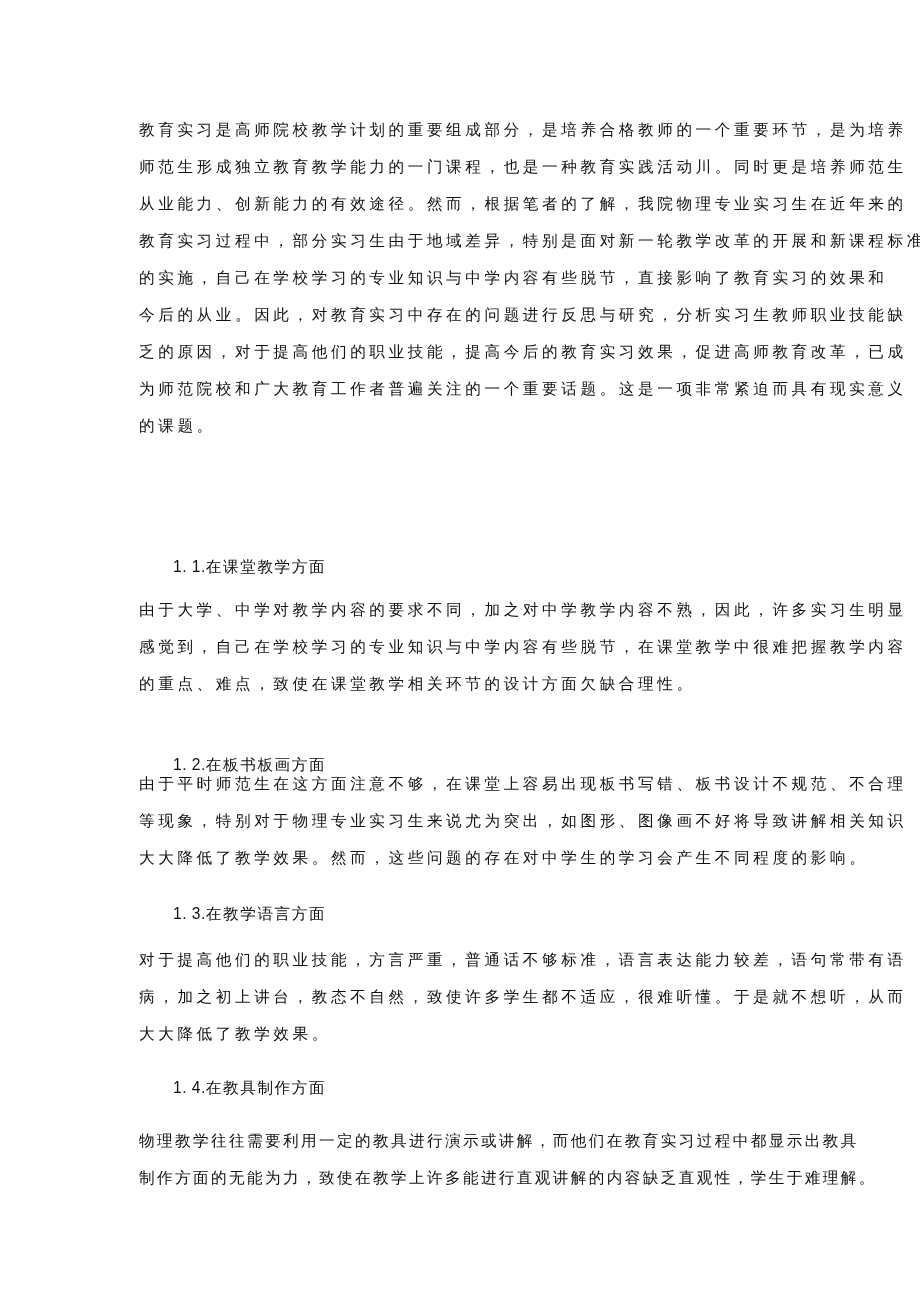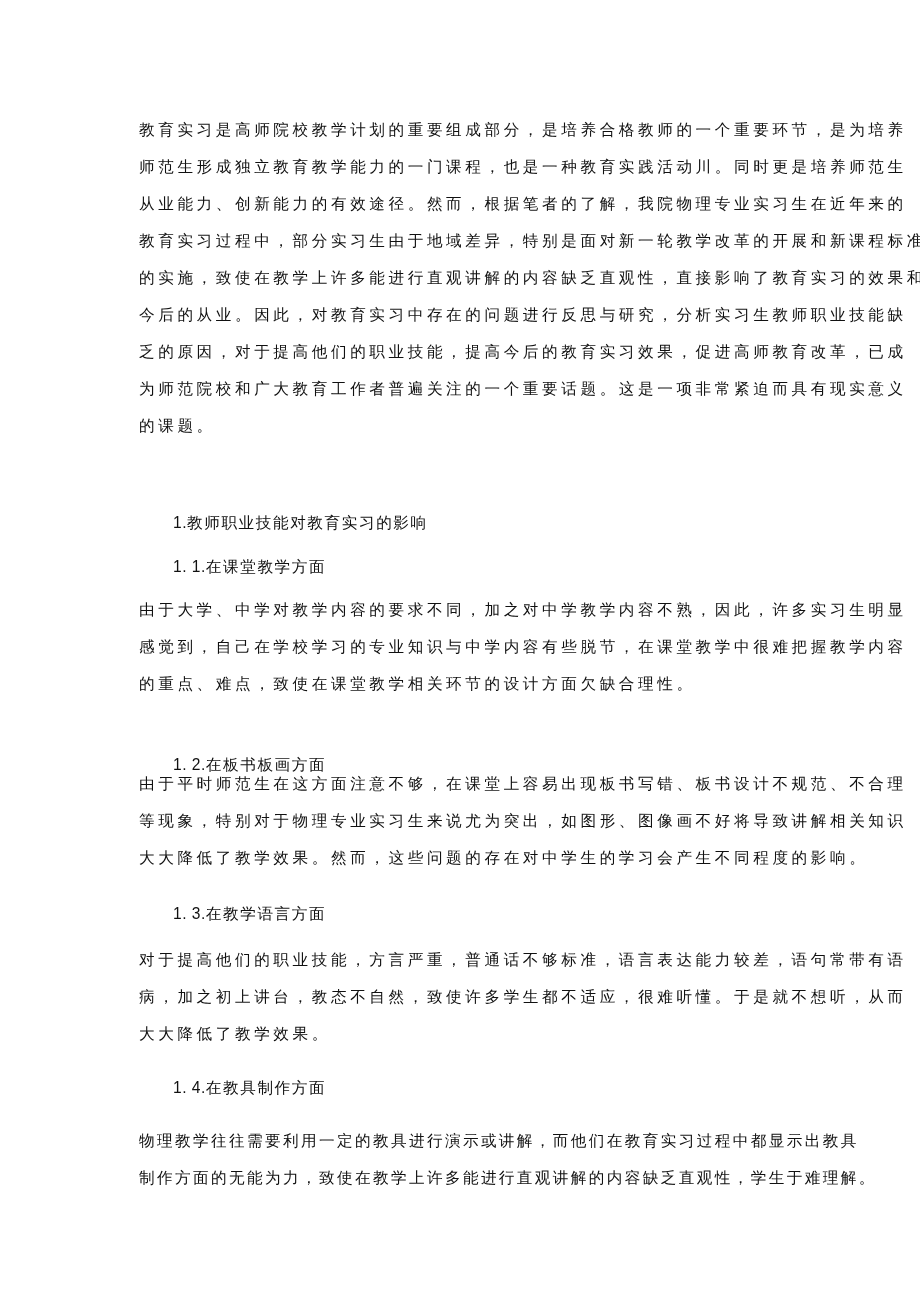--- a/index.html
+++ b/index.html
@@ -48,30 +48,27 @@
 </head>
 <body>
 
 <div class="page">
 
   <div>
     <div class="line" style="top:119px">教育实习是高师院校教学计划的重要组成部分，是培养合格教师的一个重要环节，是为培养</div>
     <div class="line" style="top:156px">师范生形成独立教育教学能力的一门课程，也是一种教育实践活动川。同时更是培养师范生</div>
     <div class="line" style="top:193px">从业能力、创新能力的有效途径。然而，根据笔者的了解，我院物理专业实习生在近年来的</div>
     <div class="line" style="top:230px">教育实习过程中，部分实习生由于地域差异，特别是面对新一轮教学改革的开展和新课程标准</div>
-    <div class="line" style="top:267px">的实施，致使在教学上许多能进行直观讲解的内容缺乏直观性，直接影响了教育实习的效果和</div>
+    <div class="line" style="top:267px">的实施，自己在学校学习的专业知识与中学内容有些脱节，直接影响了教育实习的效果和</div>
     <div class="line" style="top:304px">今后的从业。因此，对教育实习中存在的问题进行反思与研究，分析实习生教师职业技能缺</div>
     <div class="line" style="top:341px">乏的原因，对于提高他们的职业技能，提高今后的教育实习效果，促进高师教育改革，已成</div>
     <div class="line" style="top:378px">为师范院校和广大教育工作者普遍关注的一个重要话题。这是一项非常紧迫而具有现实意义</div>
     <div class="line" style="top:415px">的课题。</div>
   </div>
 
-  <div class="heading" style="top:512px">
-    <span class="num">1.</span><span>教师职业技能对教育实习的影响</span>
-  </div>
 
   <div class="heading" style="top:556px">
     <span class="num">1. 1.</span><span>在课堂教学方面</span>
   </div>
   <div>
     <div class="line" style="top:599px">由于大学、中学对教学内容的要求不同，加之对中学教学内容不熟，因此，许多实习生明显</div>
     <div class="line" style="top:636px">感觉到，自己在学校学习的专业知识与中学内容有些脱节，在课堂教学中很难把握教学内容</div>
     <div class="line" style="top:673px">的重点、难点，致使在课堂教学相关环节的设计方面欠缺合理性。</div>
   </div>
 

